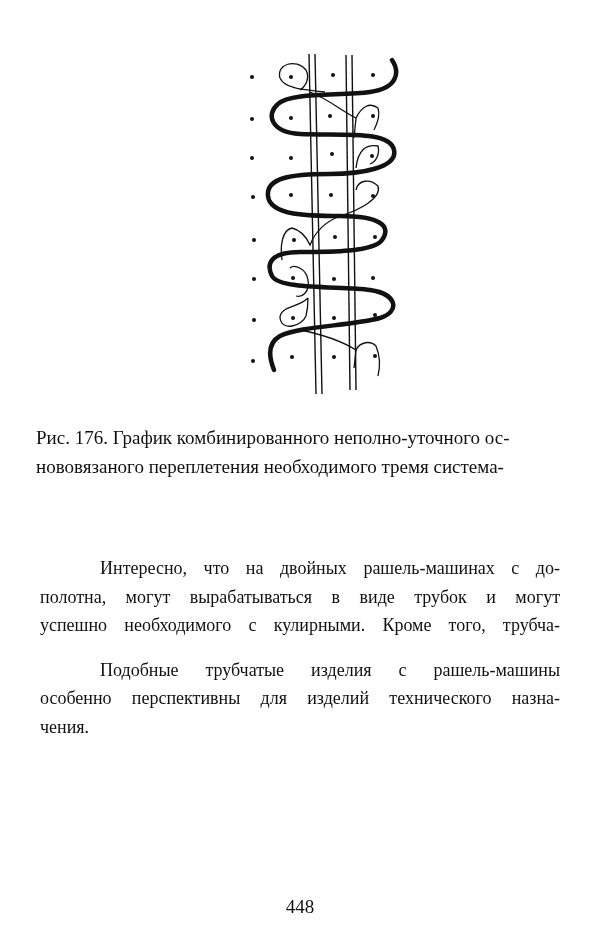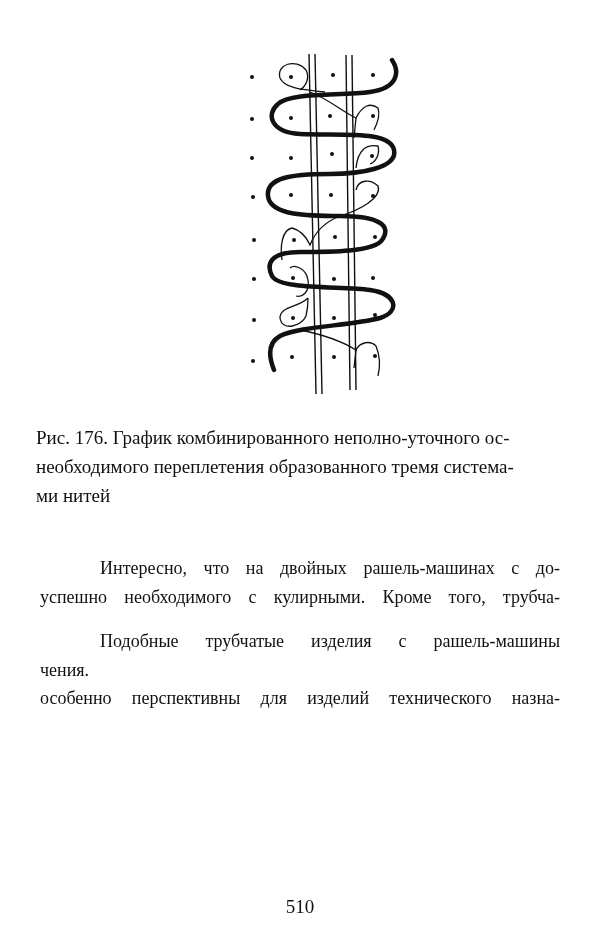--- a/index.html
+++ b/index.html
@@ -99,29 +99,29 @@
       <path d="M60 218 C64 214 76 218 78 230 C80 242 72 248 66 246"></path>
       <path d="M78 248 C68 258 50 256 50 268 C52 282 72 276 76 266 C78 258 78 252 78 248"></path>
       <path d="M70 280 C90 284 110 290 126 300 C130 292 140 290 146 296 C150 306 150 318 148 326"></path>
       <path d="M126 300 L124 318"></path>
     </g>
   </svg>
 </div>
 
 <div class="caption">
   <span>Рис. 176. График комбинированного неполно-уточного ос-</span>
-  <span>необходимого переплетения образованного тремя система-</span>
-  <span>ми нитей</span>
+  <span>нововязаного переплетения необходимого тремя система-</span>
 </div>
 
 <div class="body-text">
   <div>
     <span class="line indent">Интересно, что на двойных рашель-машинах с до-</span>
+    <span class="line">полотна, могут вырабатываться в виде трубок  и могут</span>
     <span class="line">успешно необходимого с кулирными. Кроме того, трубча-</span>
   </div>
   <div class="para2">
     <span class="line indent">Подобные трубчатые изделия с рашель-машины</span>
+    <span class="line">особенно перспективны для изделий технического назна-</span>
     <span class="line last">чения.</span>
-    <span class="line">особенно перспективны для изделий технического назна-</span>
   </div>
 </div>
 
-<div class="page-number">510</div>
+<div class="page-number">448</div>
 
 </body></html>

